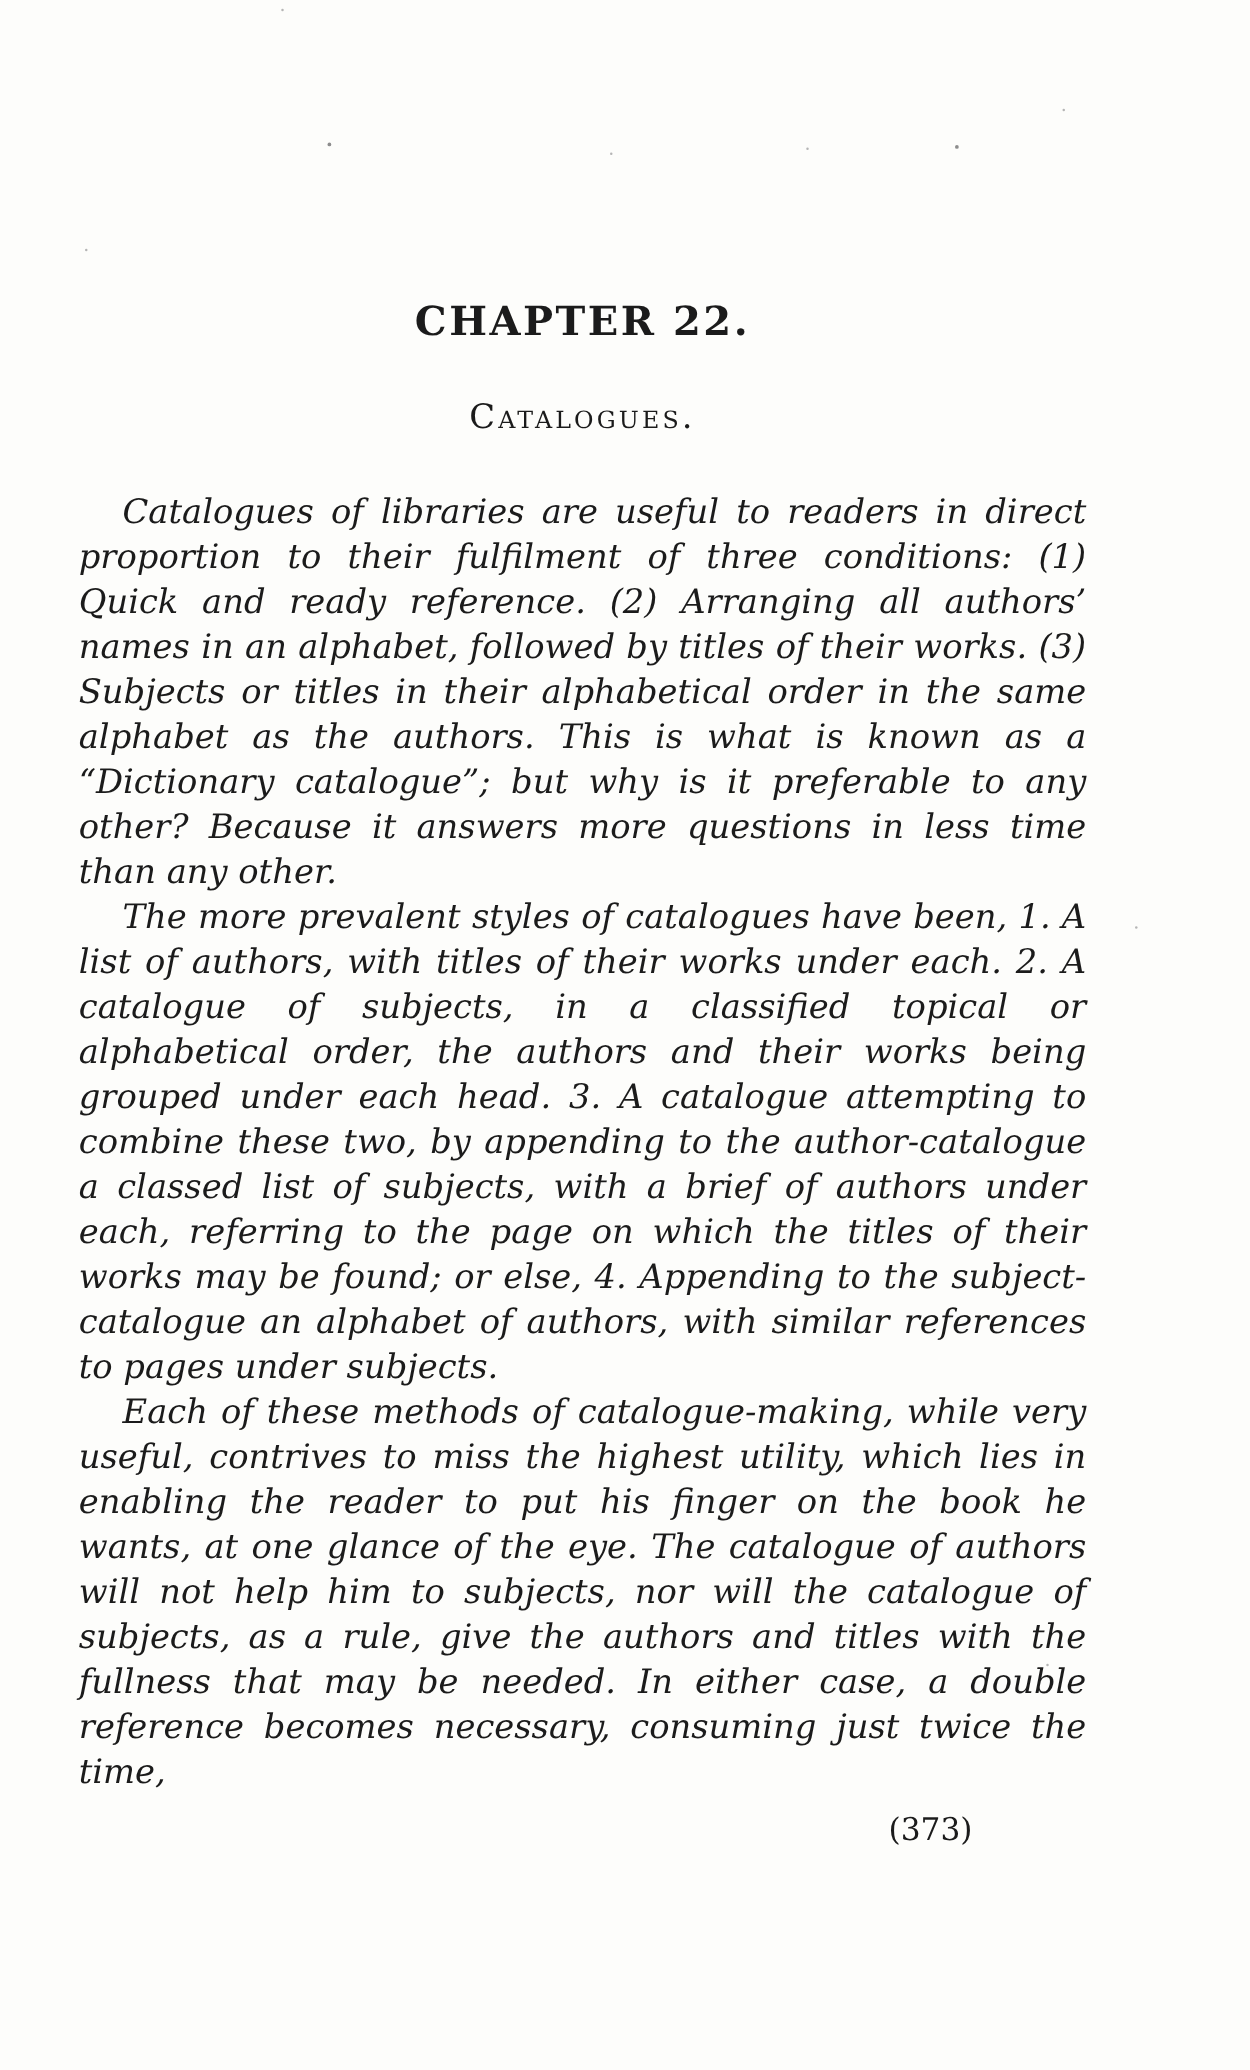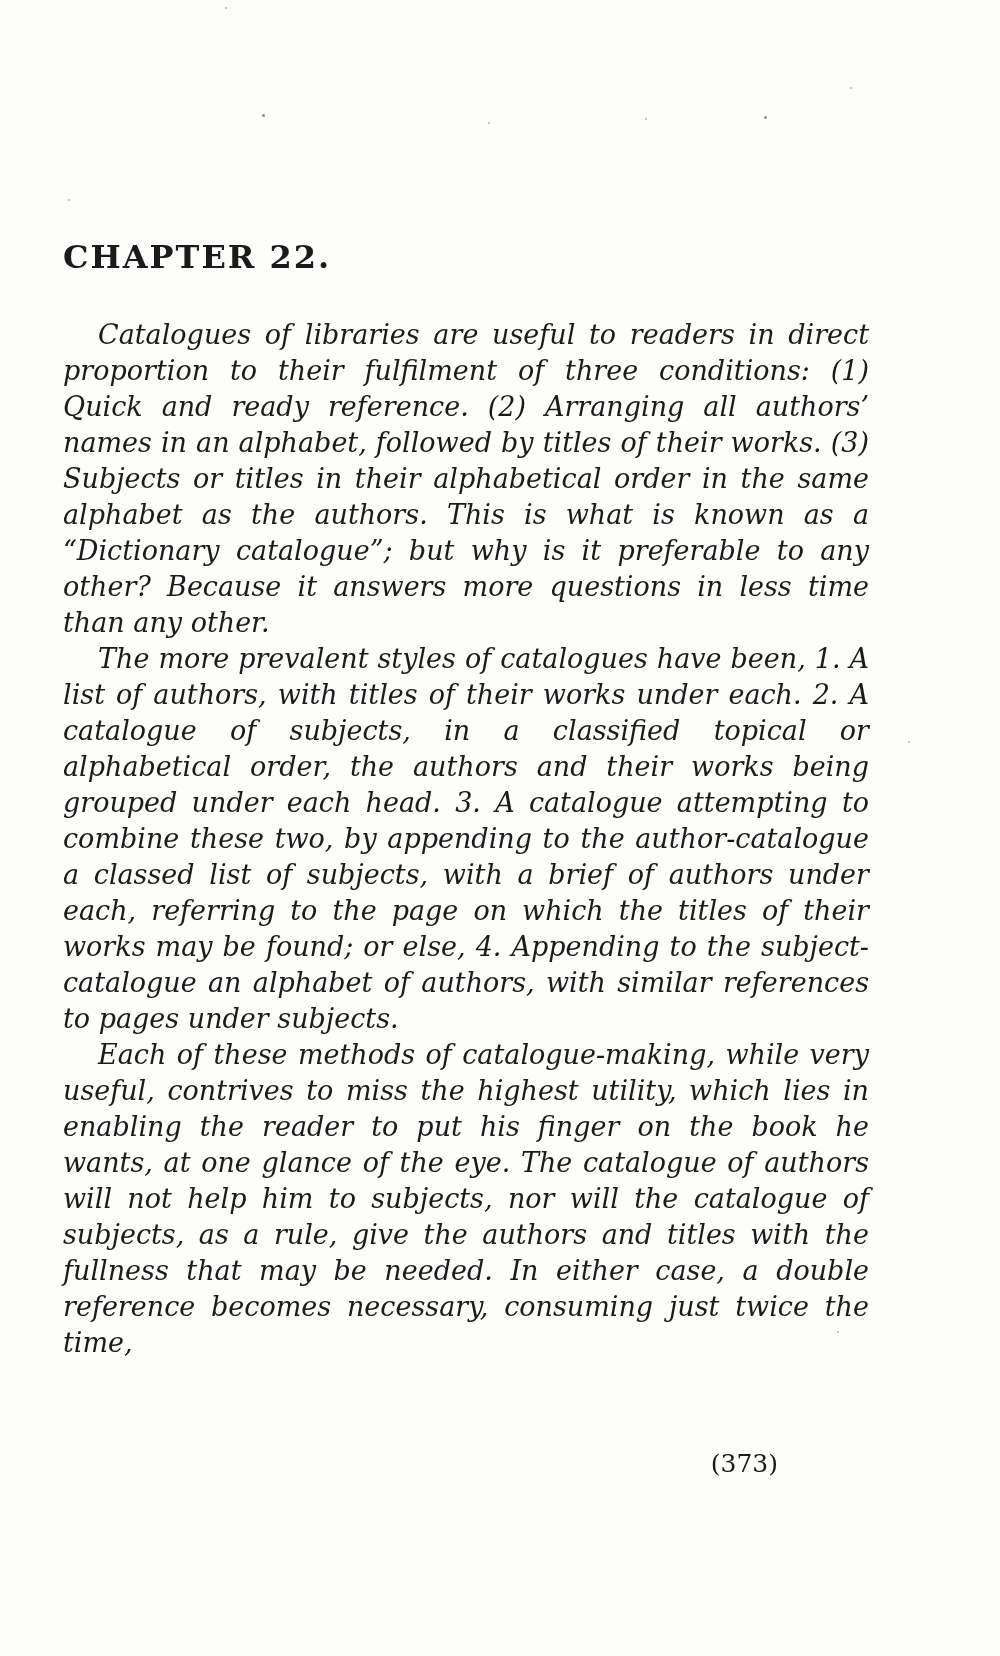--- a/index.html
+++ b/index.html
@@ -17,21 +17,21 @@
     -webkit-font-smoothing: antialiased;
   }
   .text-column {
     position: absolute;
     left: 63px;
     top: 0;
     width: 806px;
   }
   .chapter-heading {
     margin-top: 240px;
-    text-align: left;
+    text-align: center;
     font-size: 32px;
     font-weight: 700;
     letter-spacing: 2px;
     line-height: 34px;
   }
   .section-title {
     margin-top: 45px;
     text-align: center;
     font-size: 27px;
     font-variant: small-caps;
@@ -76,20 +76,21 @@
 <div class="speck light" style="left:645px; top:118px;"></div>
 <div class="speck" style="left:764px; top:116px;"></div>
 <div class="speck light" style="left:68px;  top:199px;"></div>
 <div class="speck light" style="left:908px; top:741px;"></div>
 <div class="speck light" style="left:837px; top:1331px;"></div>
 
 <div class="text-column">
 
   <div class="chapter-heading">CHAPTER 22.</div>
 
+  <div class="section-title">Catalogues.</div>
 
   <div class="body-text">
     <p>Catalogues of libraries are useful to readers in direct proportion to their fulfilment of three conditions: (1) Quick and ready reference. (2) Arranging all authors’ names in an alphabet, followed by titles of their works. (3) Subjects or titles in their alphabetical order in the same alphabet as the authors. This is what is known as a “Dictionary catalogue”; but why is it preferable to any other? Because it answers more questions in less time than any other.</p>
     <p>The more prevalent styles of catalogues have been, 1. A list of authors, with titles of their works under each. 2. A catalogue of subjects, in a classified topical or alphabetical order, the authors and their works being grouped under each head. 3. A catalogue attempting to combine these two, by appending to the author-catalogue a classed list of subjects, with a brief of authors under each, referring to the page on which the titles of their works may be found; or else, 4. Appending to the subject-catalogue an alphabet of authors, with similar references to pages under subjects.</p>
     <p>Each of these methods of catalogue-making, while very useful, contrives to miss the highest utility, which lies in enabling the reader to put his finger on the book he wants, at one glance of the eye. The catalogue of authors will not help him to subjects, nor will the catalogue of subjects, as a rule, give the authors and titles with the fullness that may be needed. In either case, a double reference becomes necessary, consuming just twice the time,</p>
   </div>
 
 </div>
 
 <div class="page-number">(373)</div>

